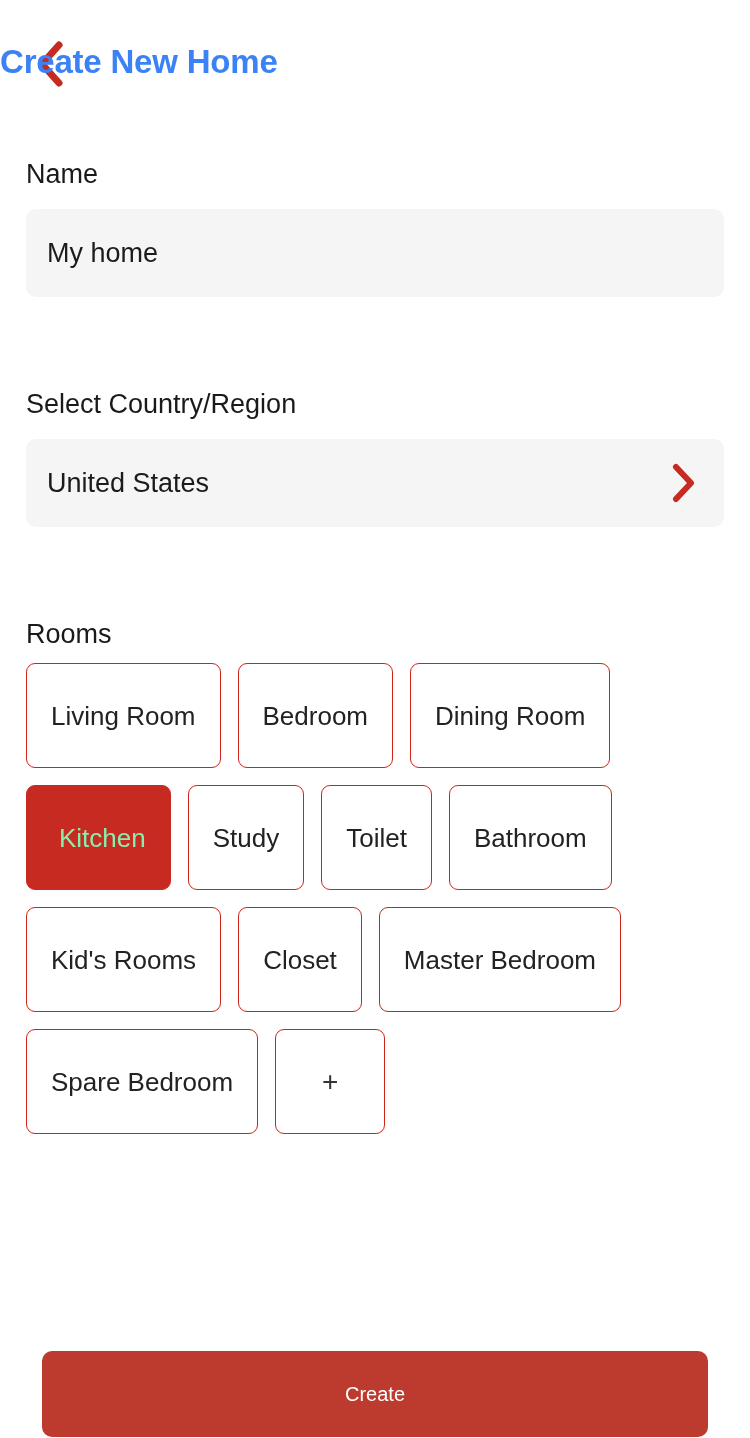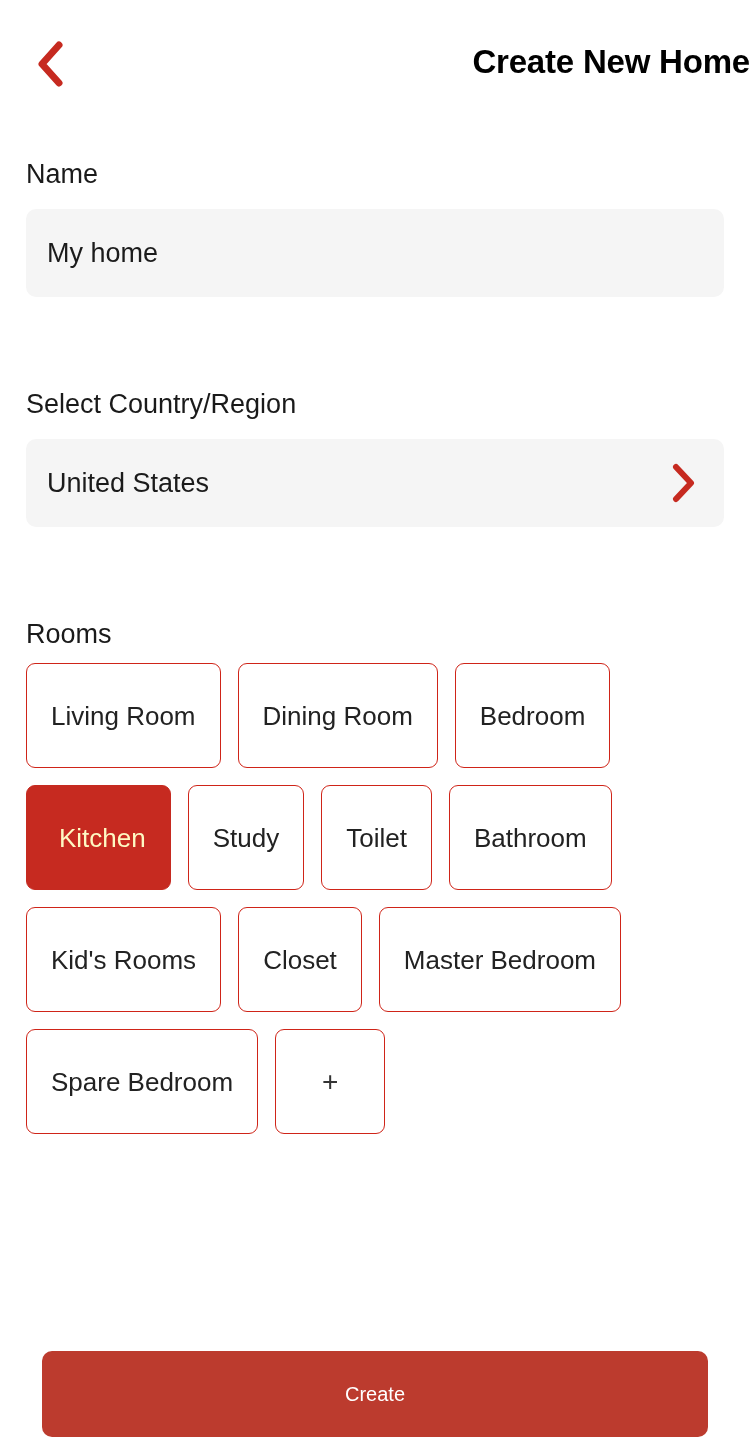--- a/index.html
+++ b/index.html
@@ -40,24 +40,24 @@
     justify-content: center;
     cursor: pointer;
   }
   .back-button svg { display: block; }
 
   .page-title {
     position: absolute;
     left: 0;
     top: 38px;
     width: 750px;
-    text-align: right;
+    text-align: left;
     font-size: 33px;
     font-weight: bold;
-    color: #000000;
+    color: #3b82f6;
     letter-spacing: -0.2px;
     line-height: 48px;
   }
 
   
   .section-label {
     position: absolute;
     left: 26px;
     font-size: 27px;
     font-weight: normal;
@@ -133,21 +133,21 @@
     justify-content: center;
     padding: 0 24px;
     cursor: pointer;
     white-space: nowrap;
     line-height: 1;
   }
 
   .room-chip.selected {
     background: #c62a20;
     border-color: #c62a20;
-    color: #fef9c3;
+    color: #86efac;
     padding-left: 32px;
   }
 
   .room-chip.add-chip {
     padding: 0 46px;
     font-size: 28px;
     color: #333333;
   }
 
   
@@ -197,22 +197,22 @@
     <div class="chevron-right">
       <svg width="26" height="40" viewBox="0 0 26 40" fill="none">
         <path d="M5 4 L20 20 L5 36" stroke="#c62a20" stroke-width="6" stroke-linecap="round" stroke-linejoin="round"></path>
       </svg>
     </div>
   </div>
 
   <div class="section-label" id="rooms-label">Rooms</div>
   <div class="rooms-wrap" id="rooms-wrap">
       <div class="room-chip">Living Room</div>
+      <div class="room-chip">Bedroom</div>
       <div class="room-chip">Dining Room</div>
-      <div class="room-chip">Bedroom</div>
       <div class="room-chip selected">Kitchen</div>
       <div class="room-chip">Study</div>
       <div class="room-chip">Toilet</div>
       <div class="room-chip">Bathroom</div>
       <div class="room-chip">Kid's Rooms</div>
       <div class="room-chip">Closet</div>
       <div class="room-chip">Master Bedroom</div>
       <div class="room-chip">Spare Bedroom</div>
       <div class="room-chip add-chip">+</div>
     </div>

